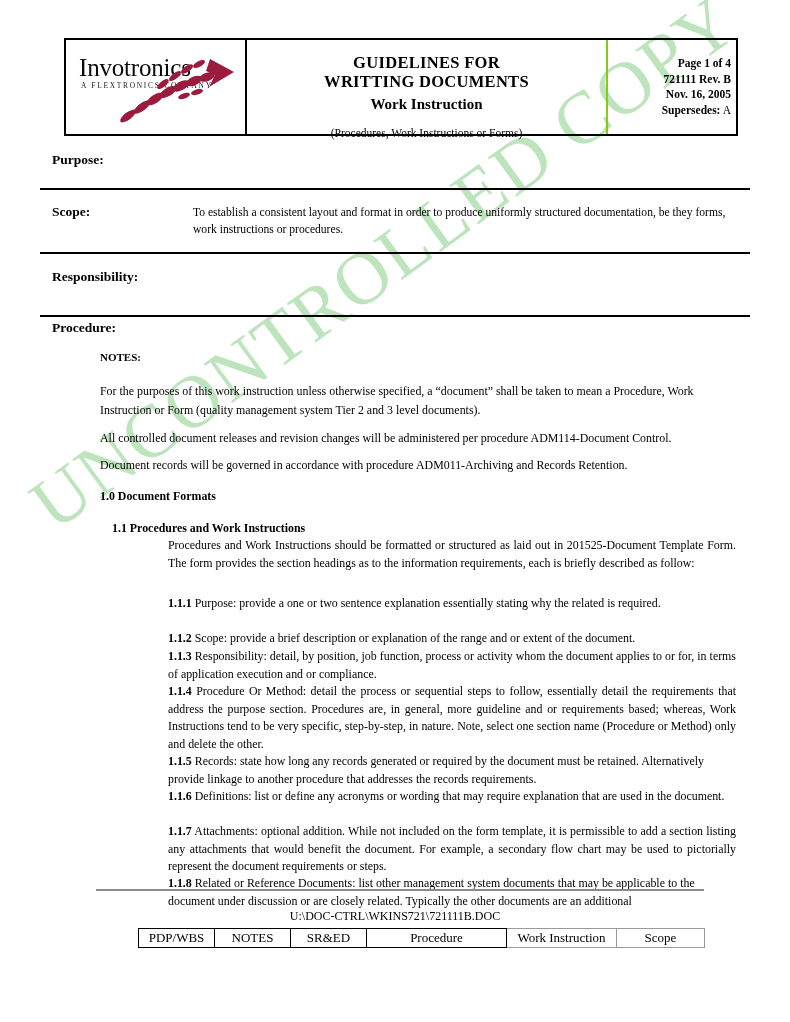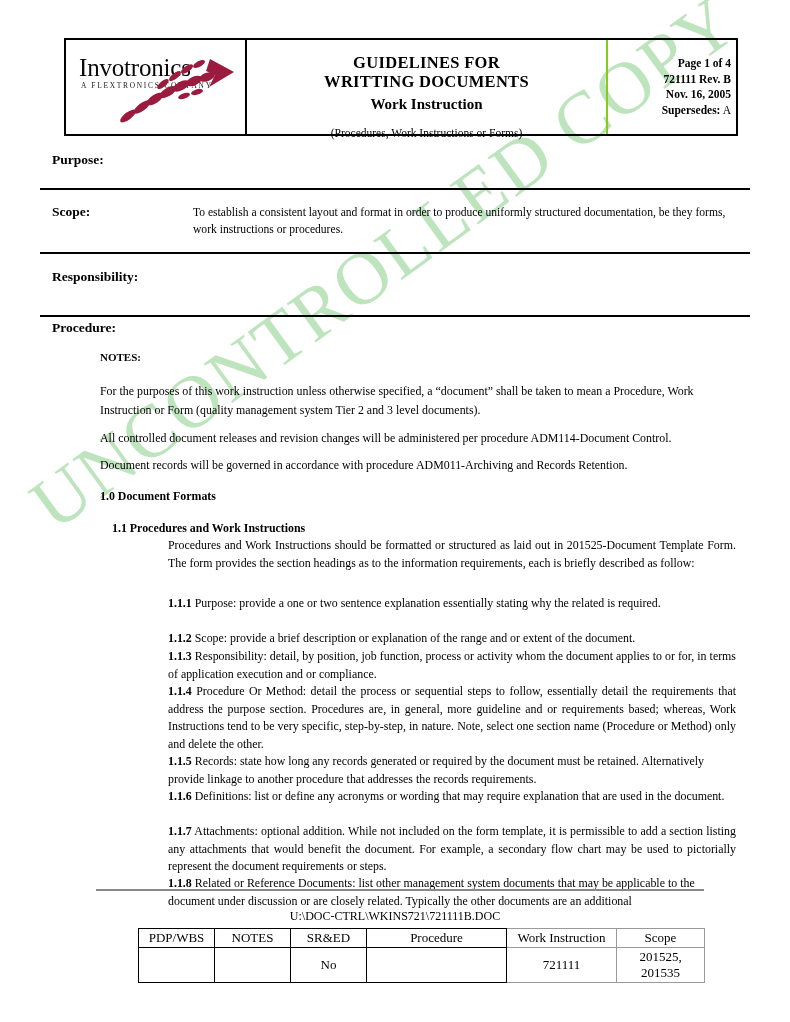--- a/index.html
+++ b/index.html
@@ -367,28 +367,20 @@
   <table class="footer-table">
     <tbody>
         <tr>
       <td class="fc1">PDP/WBS</td>
       <td class="fc2">NOTES</td>
       <td class="fc3">SR&amp;ED</td>
       <td class="fc4">Procedure</td>
       <td class="fc5 light">Work Instruction</td>
       <td class="fc6 light">Scope</td>
     </tr>
-    <tr>
-      <td class="fc1"></td>
-      <td class="fc2"></td>
-      <td class="fc3">No</td>
-      <td class="fc4"></td>
-      <td class="fc5 light">721111</td>
-      <td class="fc6 light">201525, 201535</td>
-    </tr>
   </tbody>
     </table>
 
 </div>
 
 <div class="watermark-layer">
   <div class="watermark-text">UNCONTROLLED COPY</div>
 </div>
 
 </body></html>

